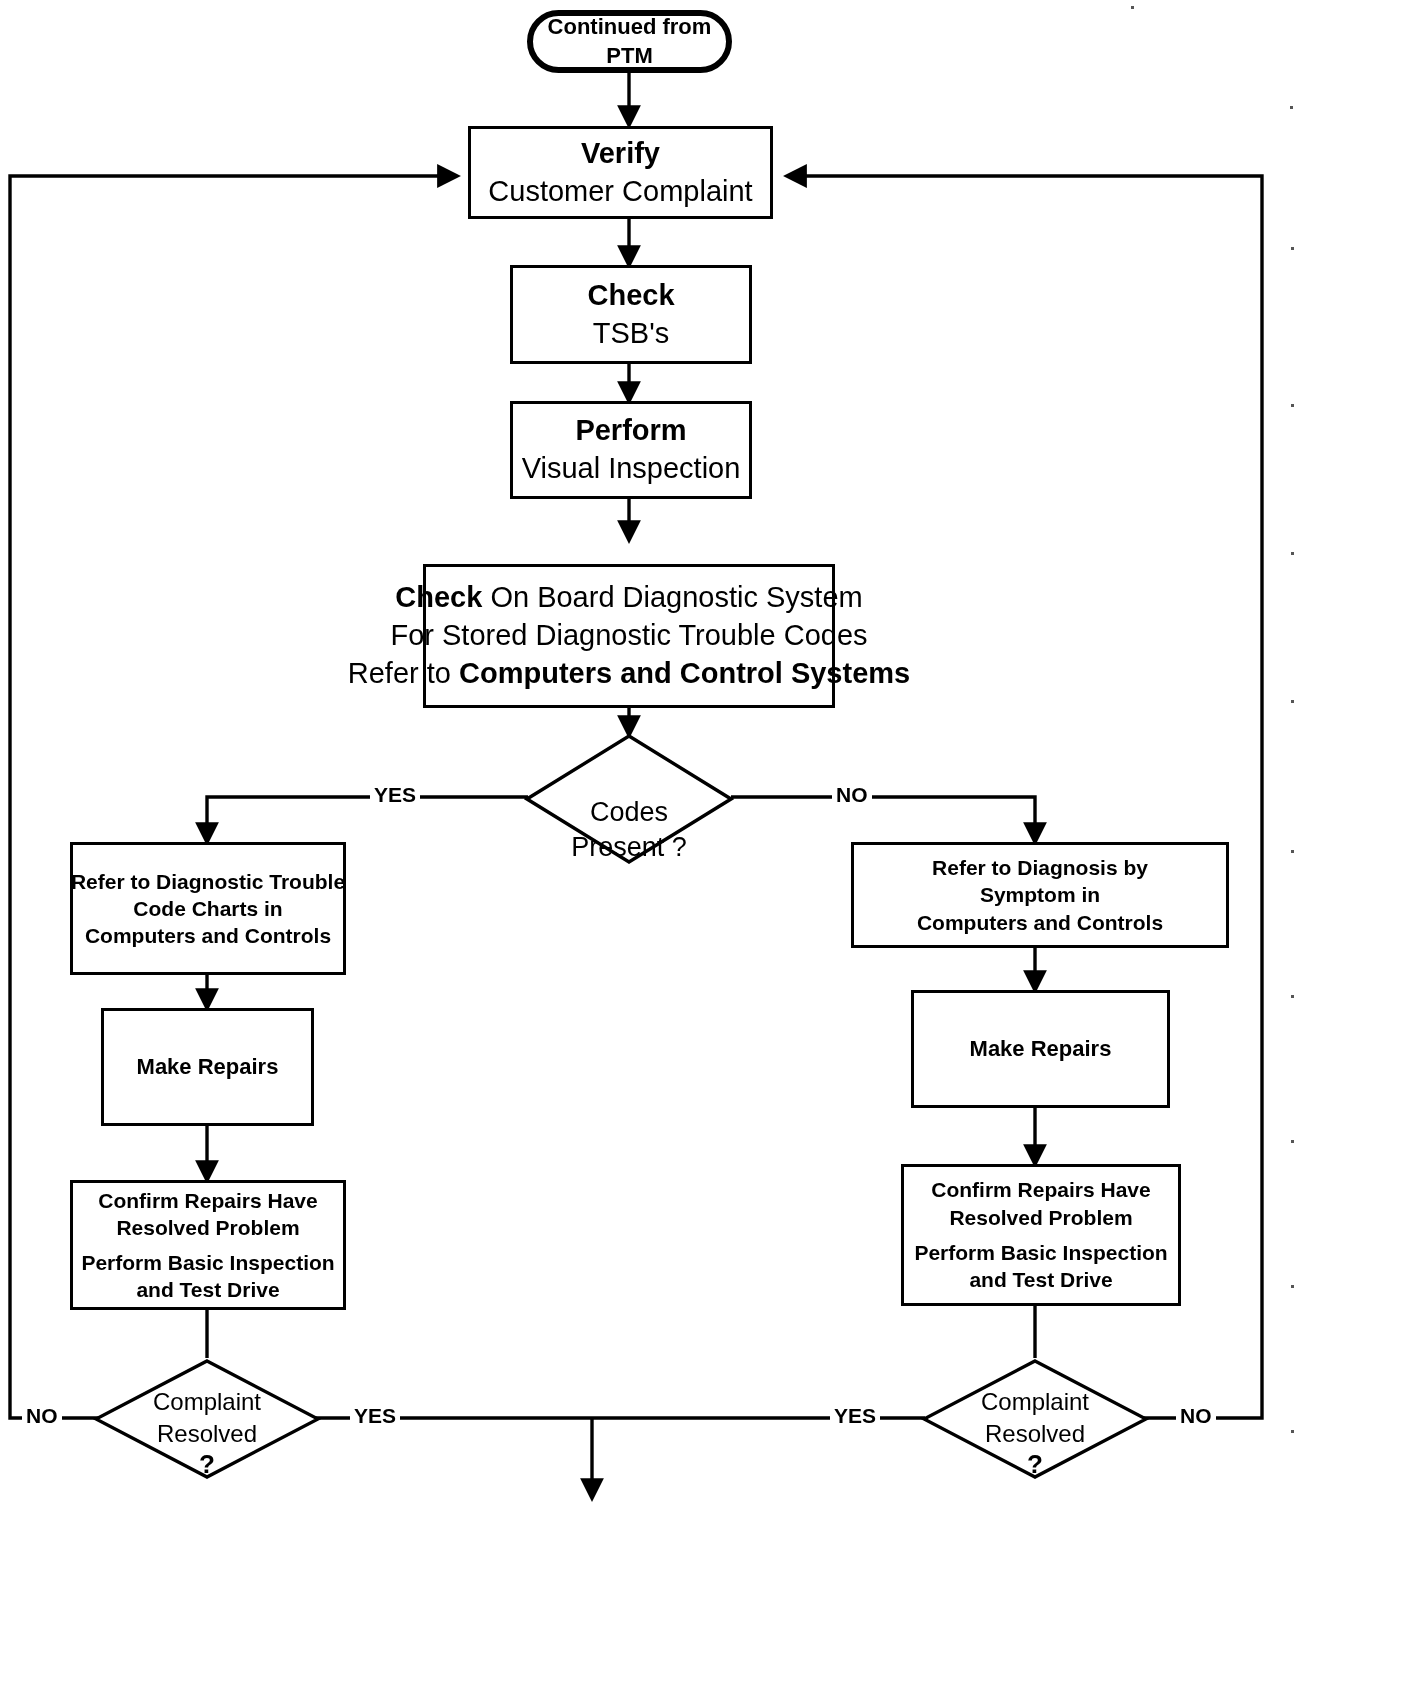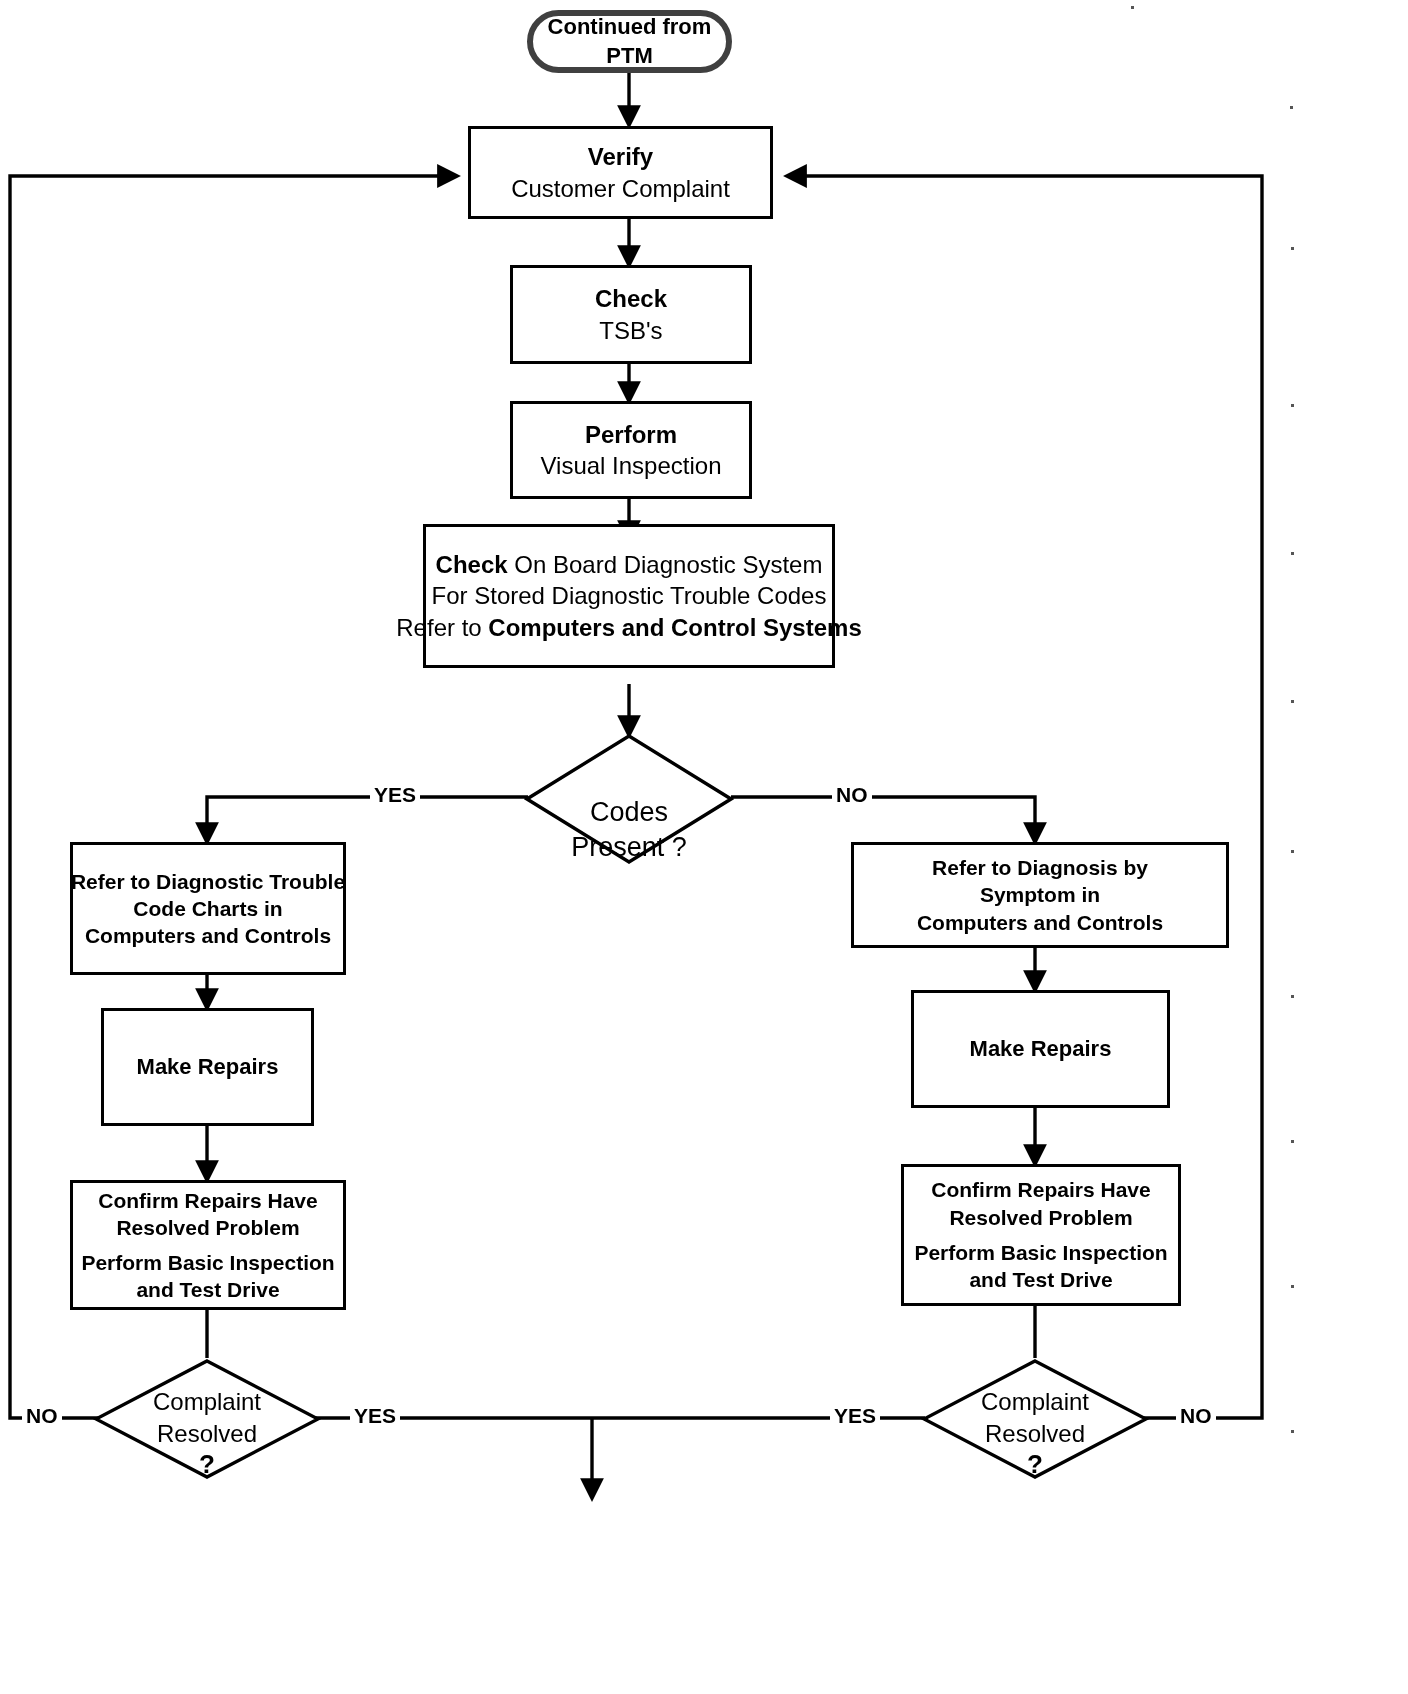--- a/index.html
+++ b/index.html
@@ -33,21 +33,21 @@
     align-items: center;
     justify-content: center;
     text-align: center;
     background: #ffffff;
     z-index: 2;
   }
   .proc {
     border: 3px solid #000000;
   }
   .term {
-    border: 6px solid #404040;
+    border: 6px solid #000000;
     border-radius: 999px;
   }
   .diamond-wrap {
     position: absolute;
     display: flex;
     align-items: flex-end;
     justify-content: center;
     z-index: 2;
   }
   .diamond-wrap .dtext {
@@ -62,21 +62,21 @@
     left: 0;
     top: 0;
   }
   .ln {
     display: block;
     line-height: 1.30;
     white-space: nowrap;
   }
   .b { font-weight: bold; }
   .r { font-weight: normal; }
-  .f23 { font-size: 24px; }
+  .f23 { font-size: 29px; }
   .f22 { font-size: 22px; }
   .f21 { font-size: 21px; }
   .f26 { font-size: 26px; }
   .f27 { font-size: 27px; }
   .f24 { font-size: 24px; }
   .edge-label {
     position: absolute;
     font-weight: bold;
     font-size: 21px;
     background: #ffffff;
@@ -159,21 +159,21 @@
   <div class="node proc" style="left:510px; top:265px; width:242px; height:99px;">
     <span class="ln b f23">Check</span>
     <span class="ln r f23">TSB's</span>
   </div>
 
   <div class="node proc" style="left:510px; top:401px; width:242px; height:98px;">
     <span class="ln b f23">Perform</span>
     <span class="ln r f23">Visual Inspection</span>
   </div>
 
-  <div class="node proc" style="left:423px; top:524px; width:412px; height:144px;">
+  <div class="node proc" style="left:423px; top:564px; width:412px; height:144px;">
     <span class="ln f23">
       <b>Check</b><span> On Board Diagnostic System</span>
     </span>
     <span class="ln r f23">For Stored Diagnostic Trouble Codes</span>
     <span class="ln f23">
       <span>Refer to </span><b>Computers and Control Systems</b>
     </span>
   </div>
 
   <div class="diamond-wrap" style="left:524px; top:733px; width:210px; height:132px;">

